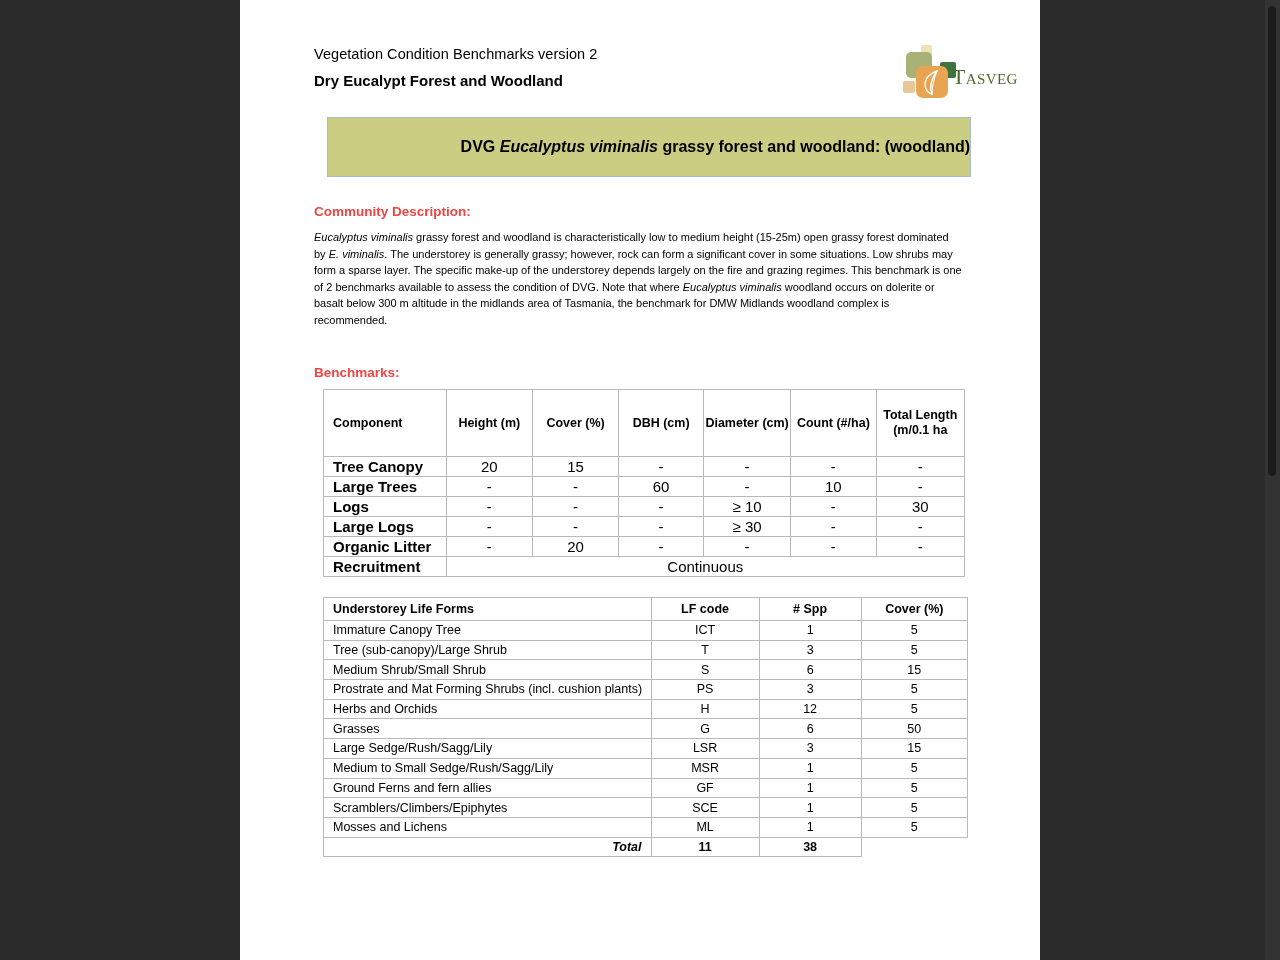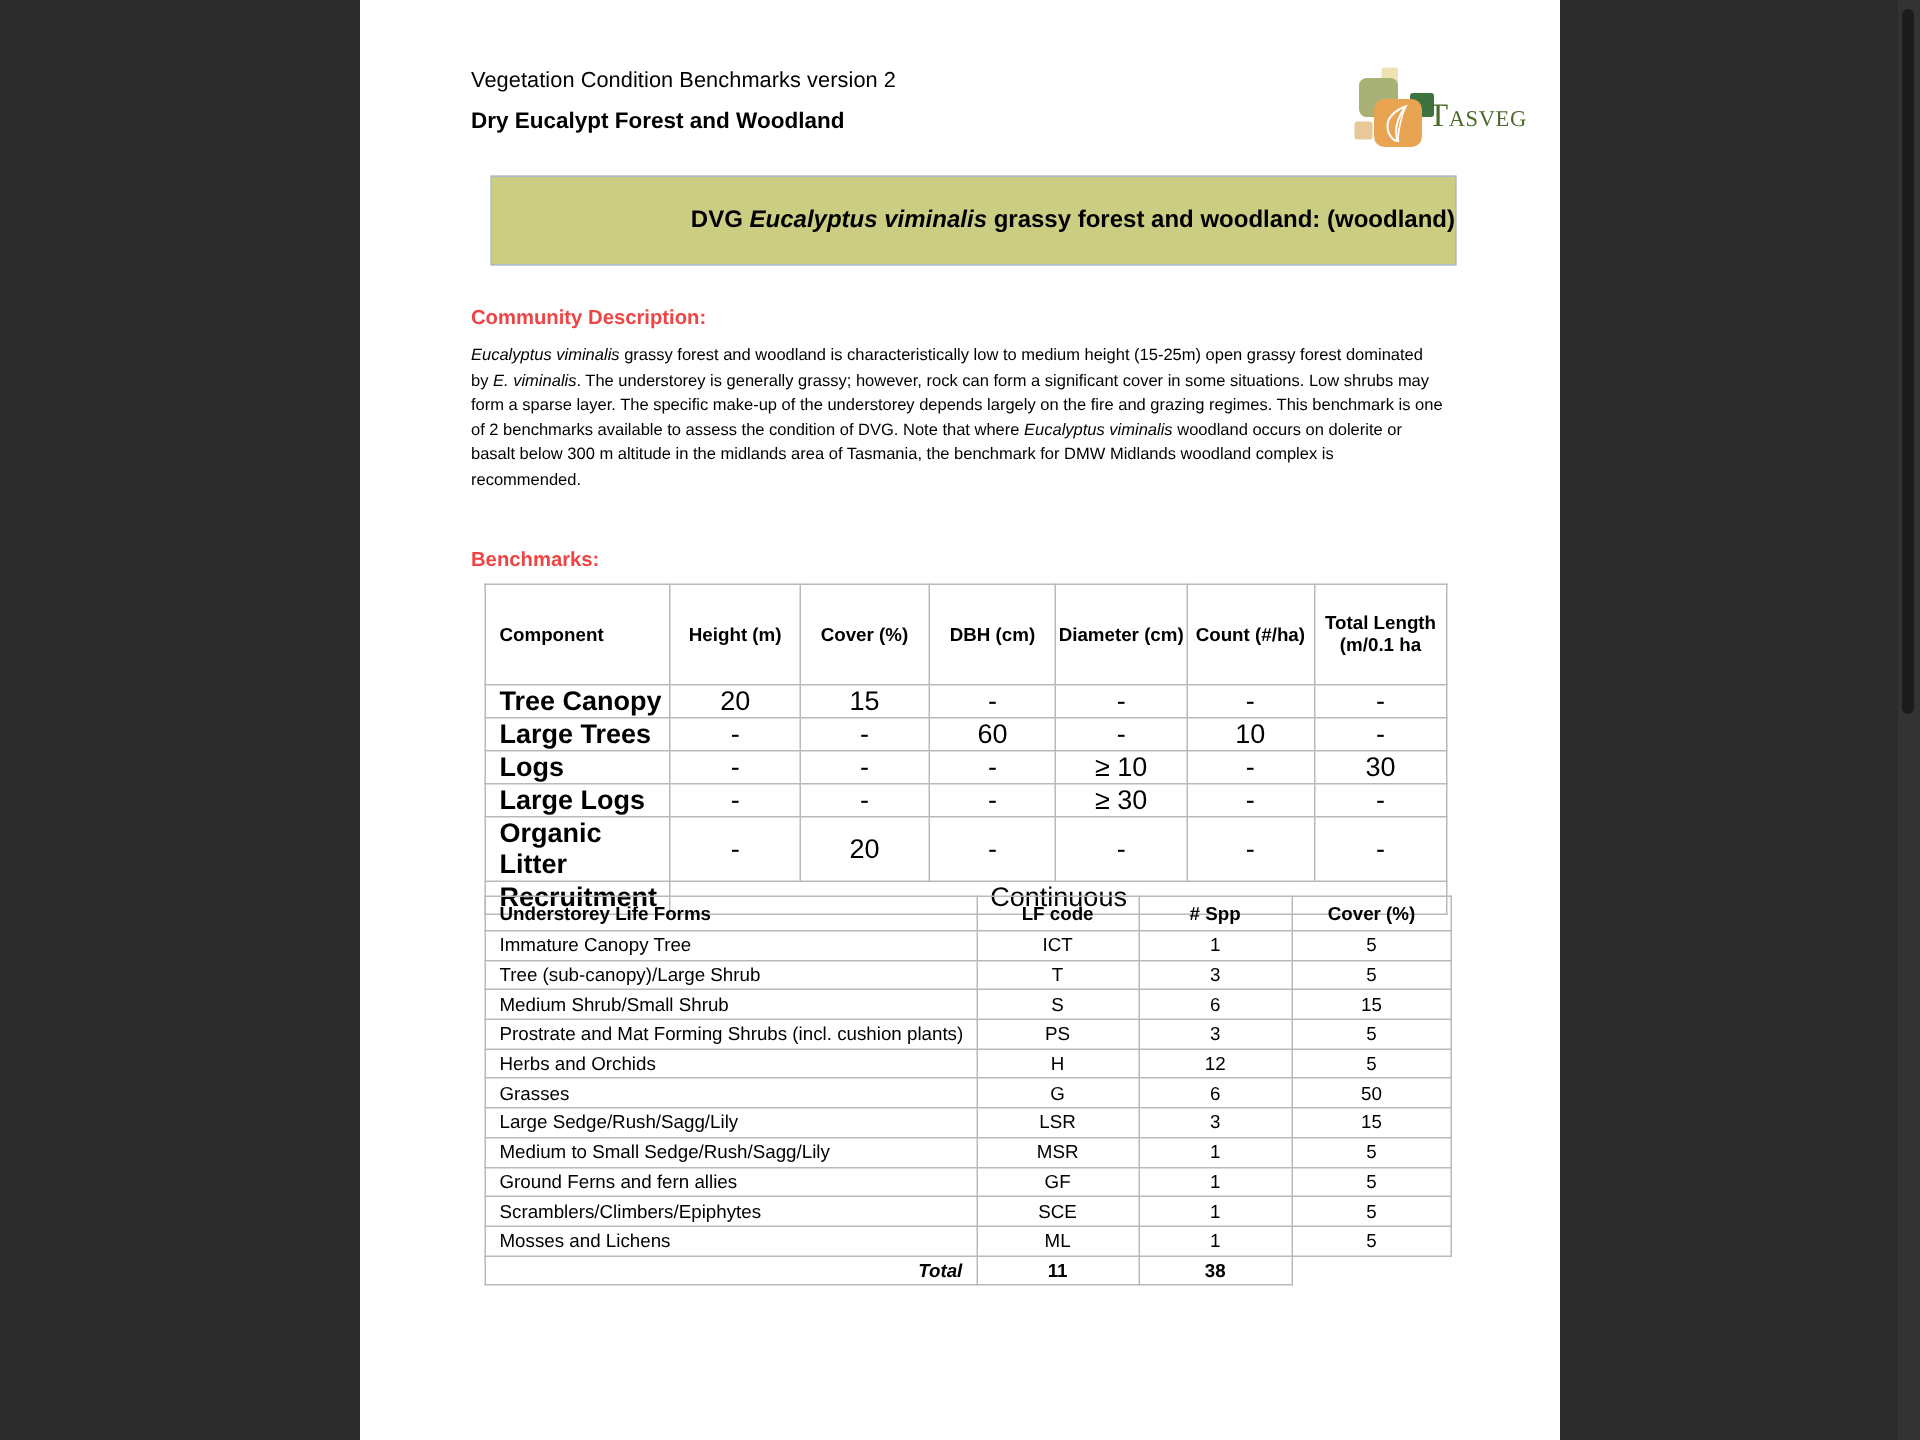--- a/index.html
+++ b/index.html
@@ -177,21 +177,21 @@
     height: 66px;
     line-height: 15px;
   }
   #bench-table th.col-component {
     text-align: left;
     padding-left: 9px;
   }
   #bench-table td {
     height: 19px;
     text-align: center;
-    font-size: 18px;
+    font-size: 15px;
   }
   #bench-table td.rowlabel {
     text-align: left;
     font-weight: bold;
     padding-left: 9px;
   }
   #bench-table .c1 { width: 114px; }
   #bench-table .c2 { width: 88px; }
   #bench-table .c3 { width: 88px; }
   #bench-table .c4 { width: 87px; }

